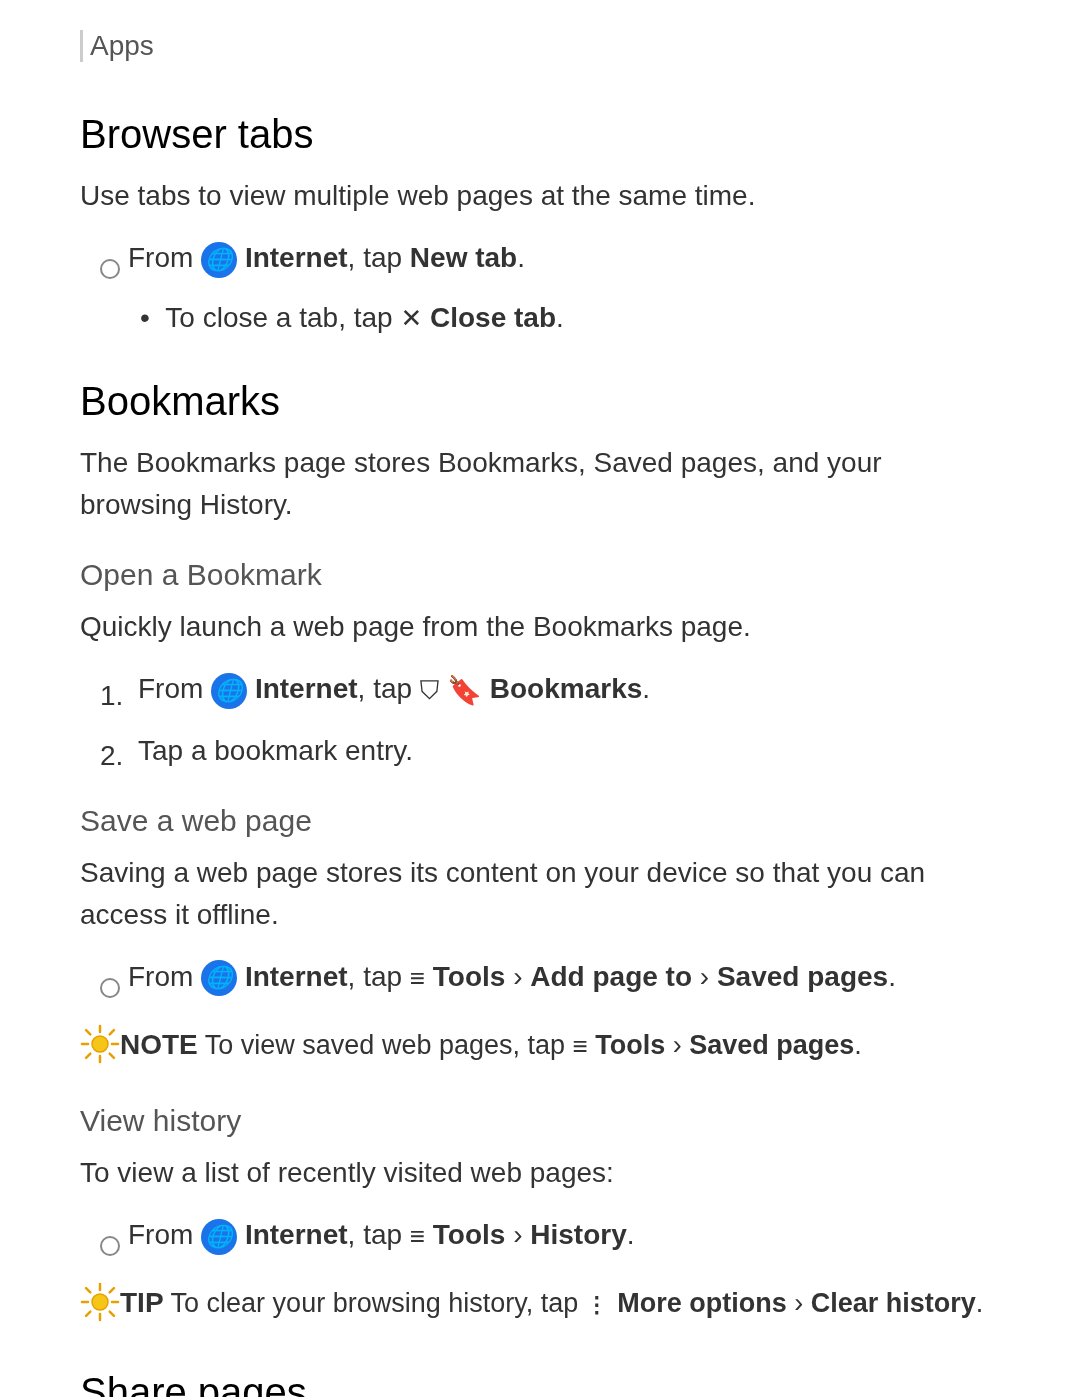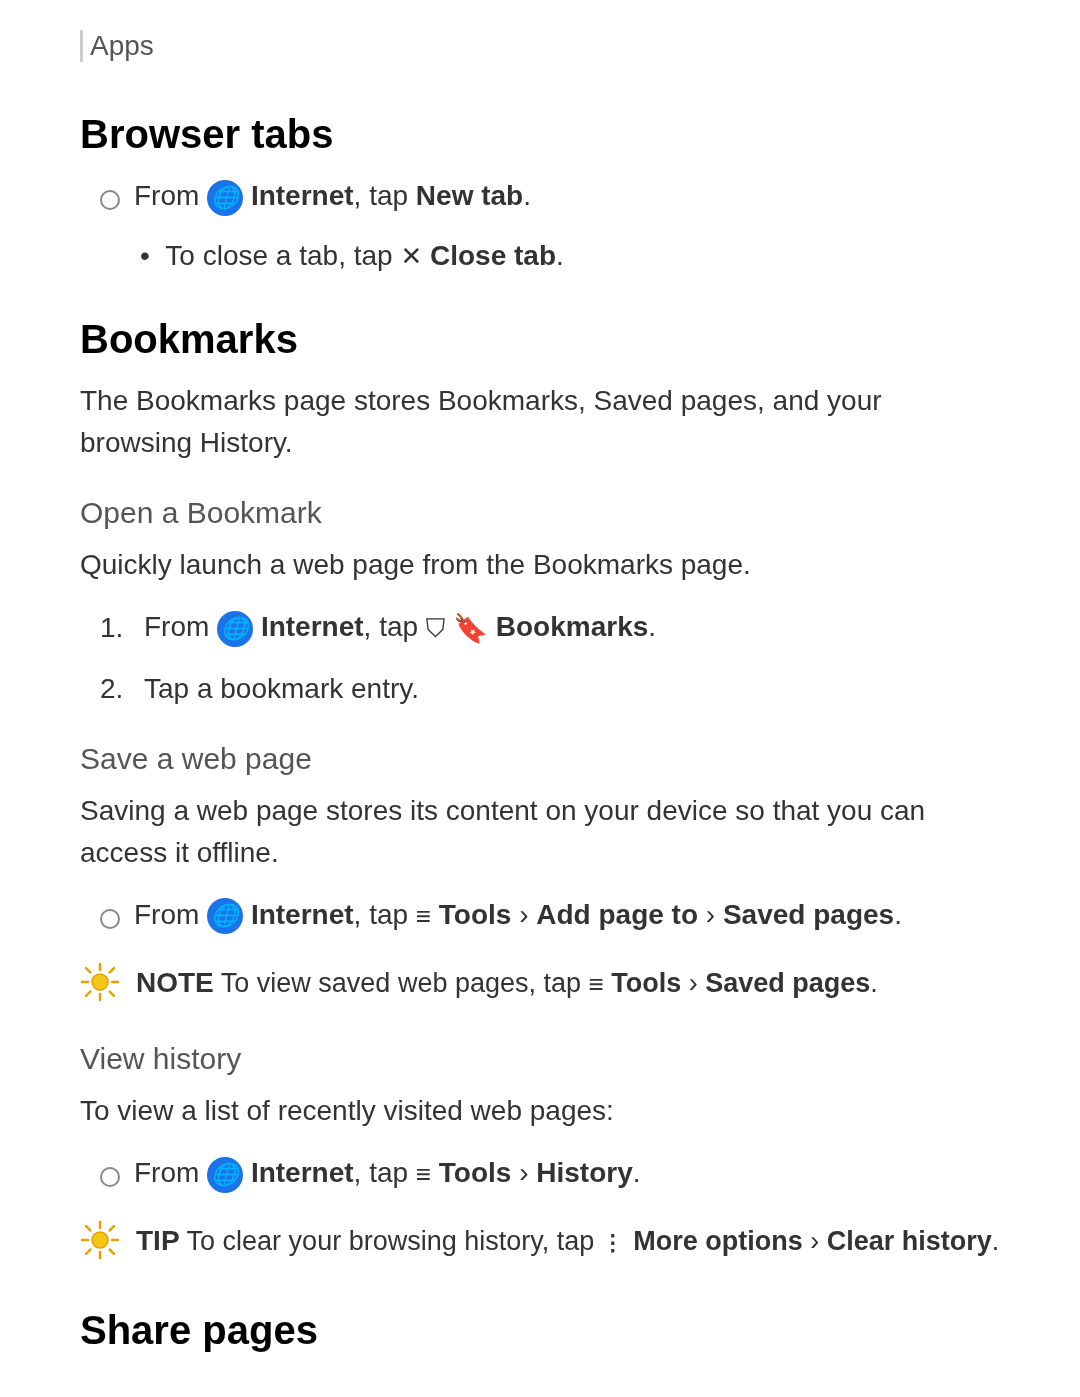--- a/index.html
+++ b/index.html
@@ -30,21 +30,21 @@
 
     .breadcrumb-text {
       font-size: 28px;
       color: #555555;
       font-weight: 400;
     }
 
     
     .section-heading {
       font-size: 40px;
-      font-weight: 700;
+      font-weight: 400;
       color: #000000;
       margin-bottom: 18px;
       margin-top: 40px;
     }
 
     .subsection-heading {
       font-size: 30px;
       font-weight: 400;
       color: #555555;
       margin-bottom: 14px;
@@ -84,21 +84,20 @@
       flex-shrink: 0;
       font-style: italic;
       line-height: 1;
       vertical-align: middle;
     }
 
     
     .note-box {
       display: flex;
       align-items: flex-start;
-      gap: 16px;
       margin: 20px 0;
       padding: 6px 0;
     }
 
     .note-tip-text {
       font-size: 27px;
       color: #333333;
       line-height: 1.5;
     }
 
@@ -116,22 +115,22 @@
     .num-label {
       font-size: 28px;
       color: #333333;
       flex-shrink: 0;
       min-width: 30px;
     }
 
     
     .step-row {
       display: flex;
-      align-items: center;
-      gap: 14px;
+      align-items: flex-end;
+      gap: 8px;
       margin-bottom: 18px;
       margin-left: 20px;
     }
 
     .step-row-indent {
       margin-left: 60px;
     }
 
     .step-content {
       font-size: 28px;
@@ -150,20 +149,21 @@
 <body>
 
 <div class="page-container">
 
   <div class="breadcrumb-bar">
     <span class="breadcrumb-text">Apps</span>
   </div>
 
   <div>
     <h1 class="section-heading">Browser tabs</h1>
+    <p class="section-description">Use tabs to view multiple web pages at the same time.</p>
 
     <div class="step-row">
       <span class="circle-bullet"></span>
       <span class="step-content">
         From
         <span class="internet-icon">🌐</span>
         <span class="bold">Internet</span>, tap <span class="bold">New tab</span>.
       </span>
     </div>
 

